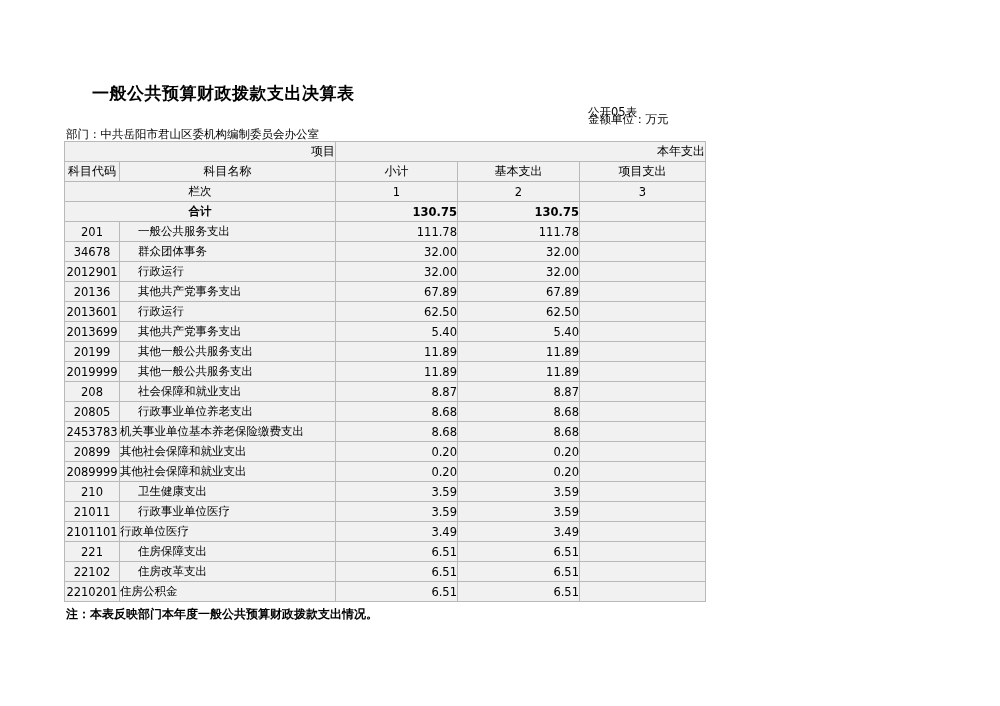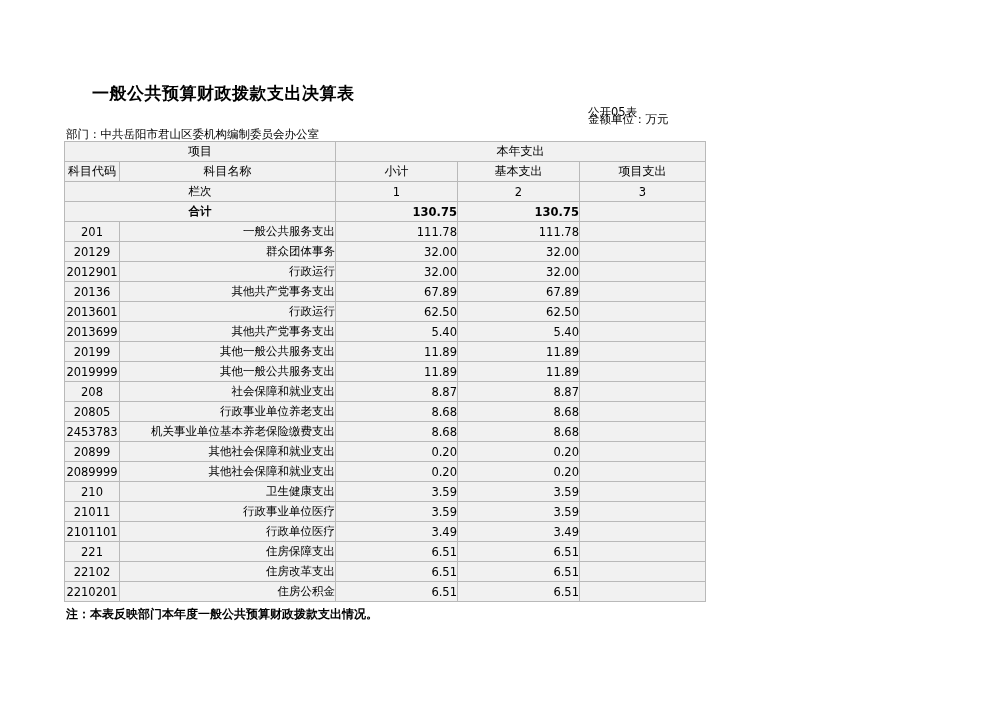--- a/index.html
+++ b/index.html
@@ -63,34 +63,34 @@
     height: 19px;
     background: #f1f1f1;
   }
   td.c-code { width: 55px; text-align: center; }
   td.c-name { width: 216px; }
   td.c-sub  { width: 122px; text-align: right; }
   td.c-basic{ width: 122px; text-align: right; }
   td.c-proj { width: 126px; text-align: right; }
 
   .hdr {
-    text-align: center;
+    text-align: right;
     font-size: 12px;
     height: 22px;
   }
   .hdr-tall {
     text-align: center;
     font-size: 12px;
     height: 50px;
   }
   .rowline { text-align: center; font-size: 11.5px; }
   .total-row td { font-weight: bold; }
   .num { padding-right: 7px; }
   .codecell { padding-left: 6px; text-align: left; margin-left: 8px; }
-  .namecell { padding-left: 8px; text-align: right; margin-top: 22px; }
+  .namecell { padding-left: 8px; text-align: left; margin-top: 22px; }
   .namecell.indent1 { padding-left: 18px; }
   .footnote {
     position: absolute;
     left: 66px;
     top: 606px;
     font-size: 12px;
     font-weight: bold;
   }
 </style>
 </head>
@@ -139,21 +139,21 @@
       </tr>
 
     <tr>
           <td class="c-code codecell">201</td>
           <td class="c-name namecell indent1">一般公共服务支出</td>
           <td class="c-sub num">111.78</td>
           <td class="c-basic num">111.78</td>
           <td class="c-proj num"></td>
         </tr>
         <tr>
-          <td class="c-code codecell">20129</td>
+          <td class="c-code codecell">34678</td>
           <td class="c-name namecell indent1">群众团体事务</td>
           <td class="c-sub num">32.00</td>
           <td class="c-basic num">32.00</td>
           <td class="c-proj num"></td>
         </tr>
         <tr>
           <td class="c-code codecell">2012901</td>
           <td class="c-name namecell indent1">行政运行</td>
           <td class="c-sub num">32.00</td>
           <td class="c-basic num">32.00</td>

